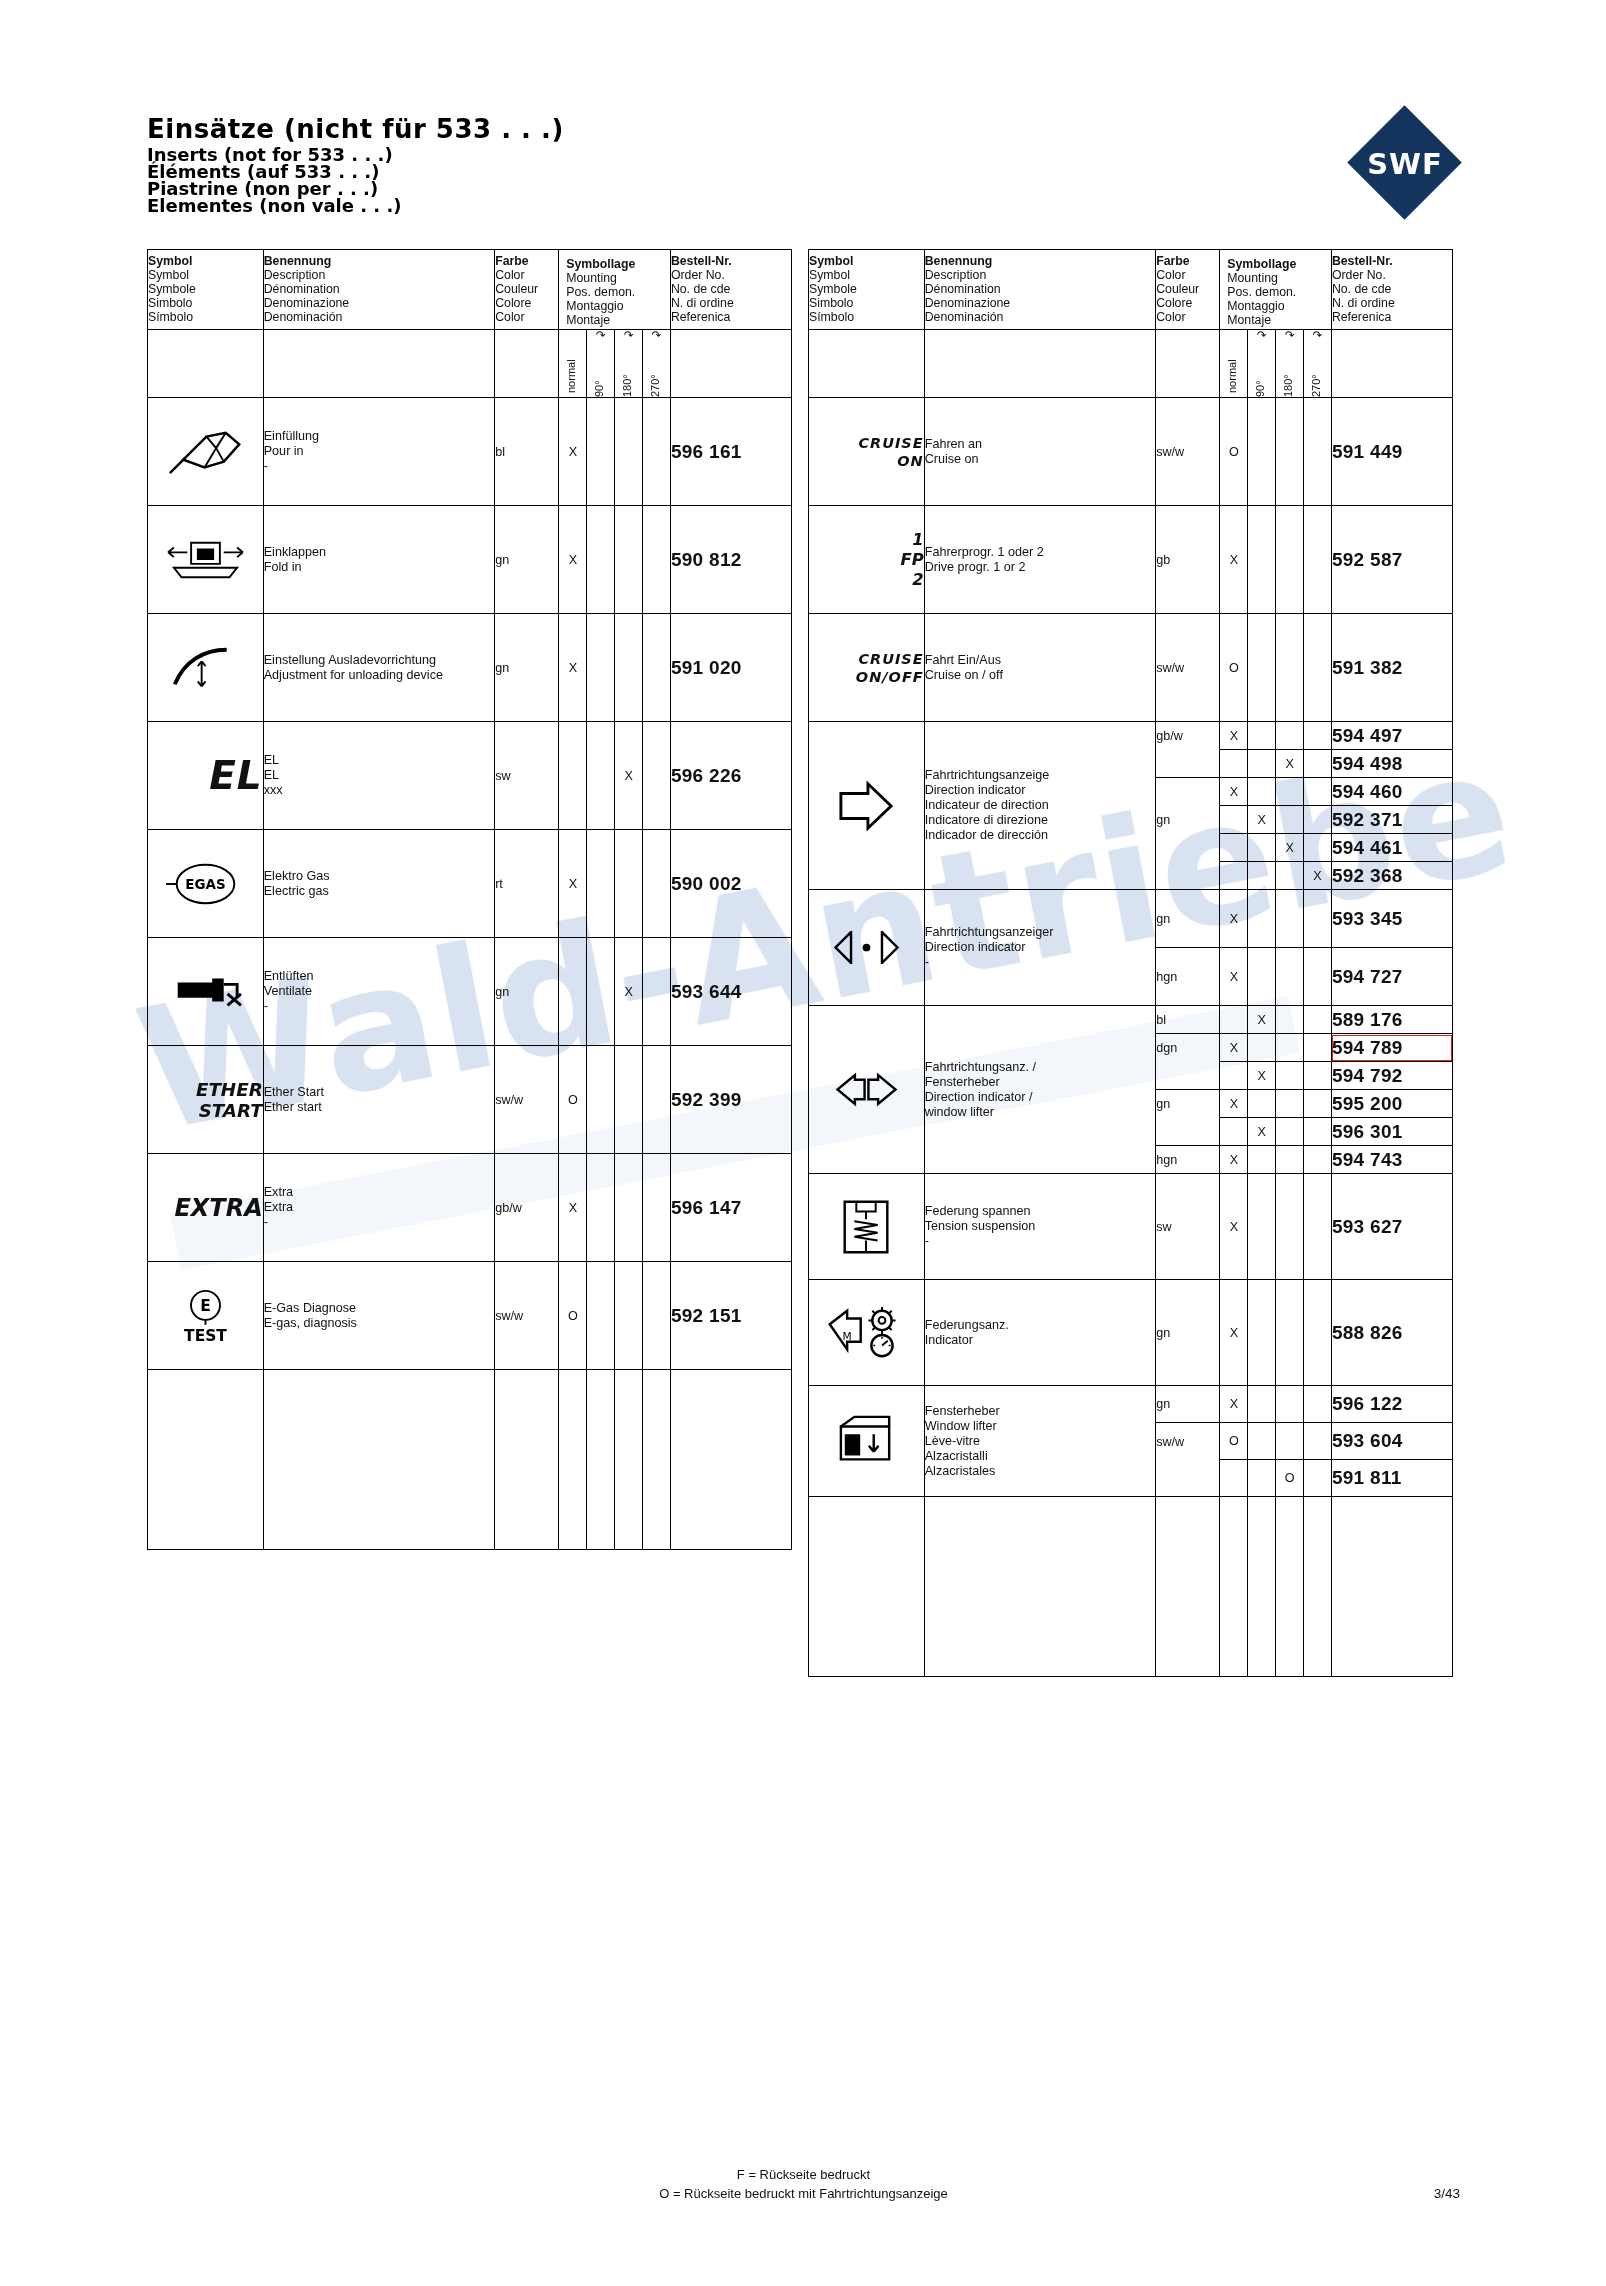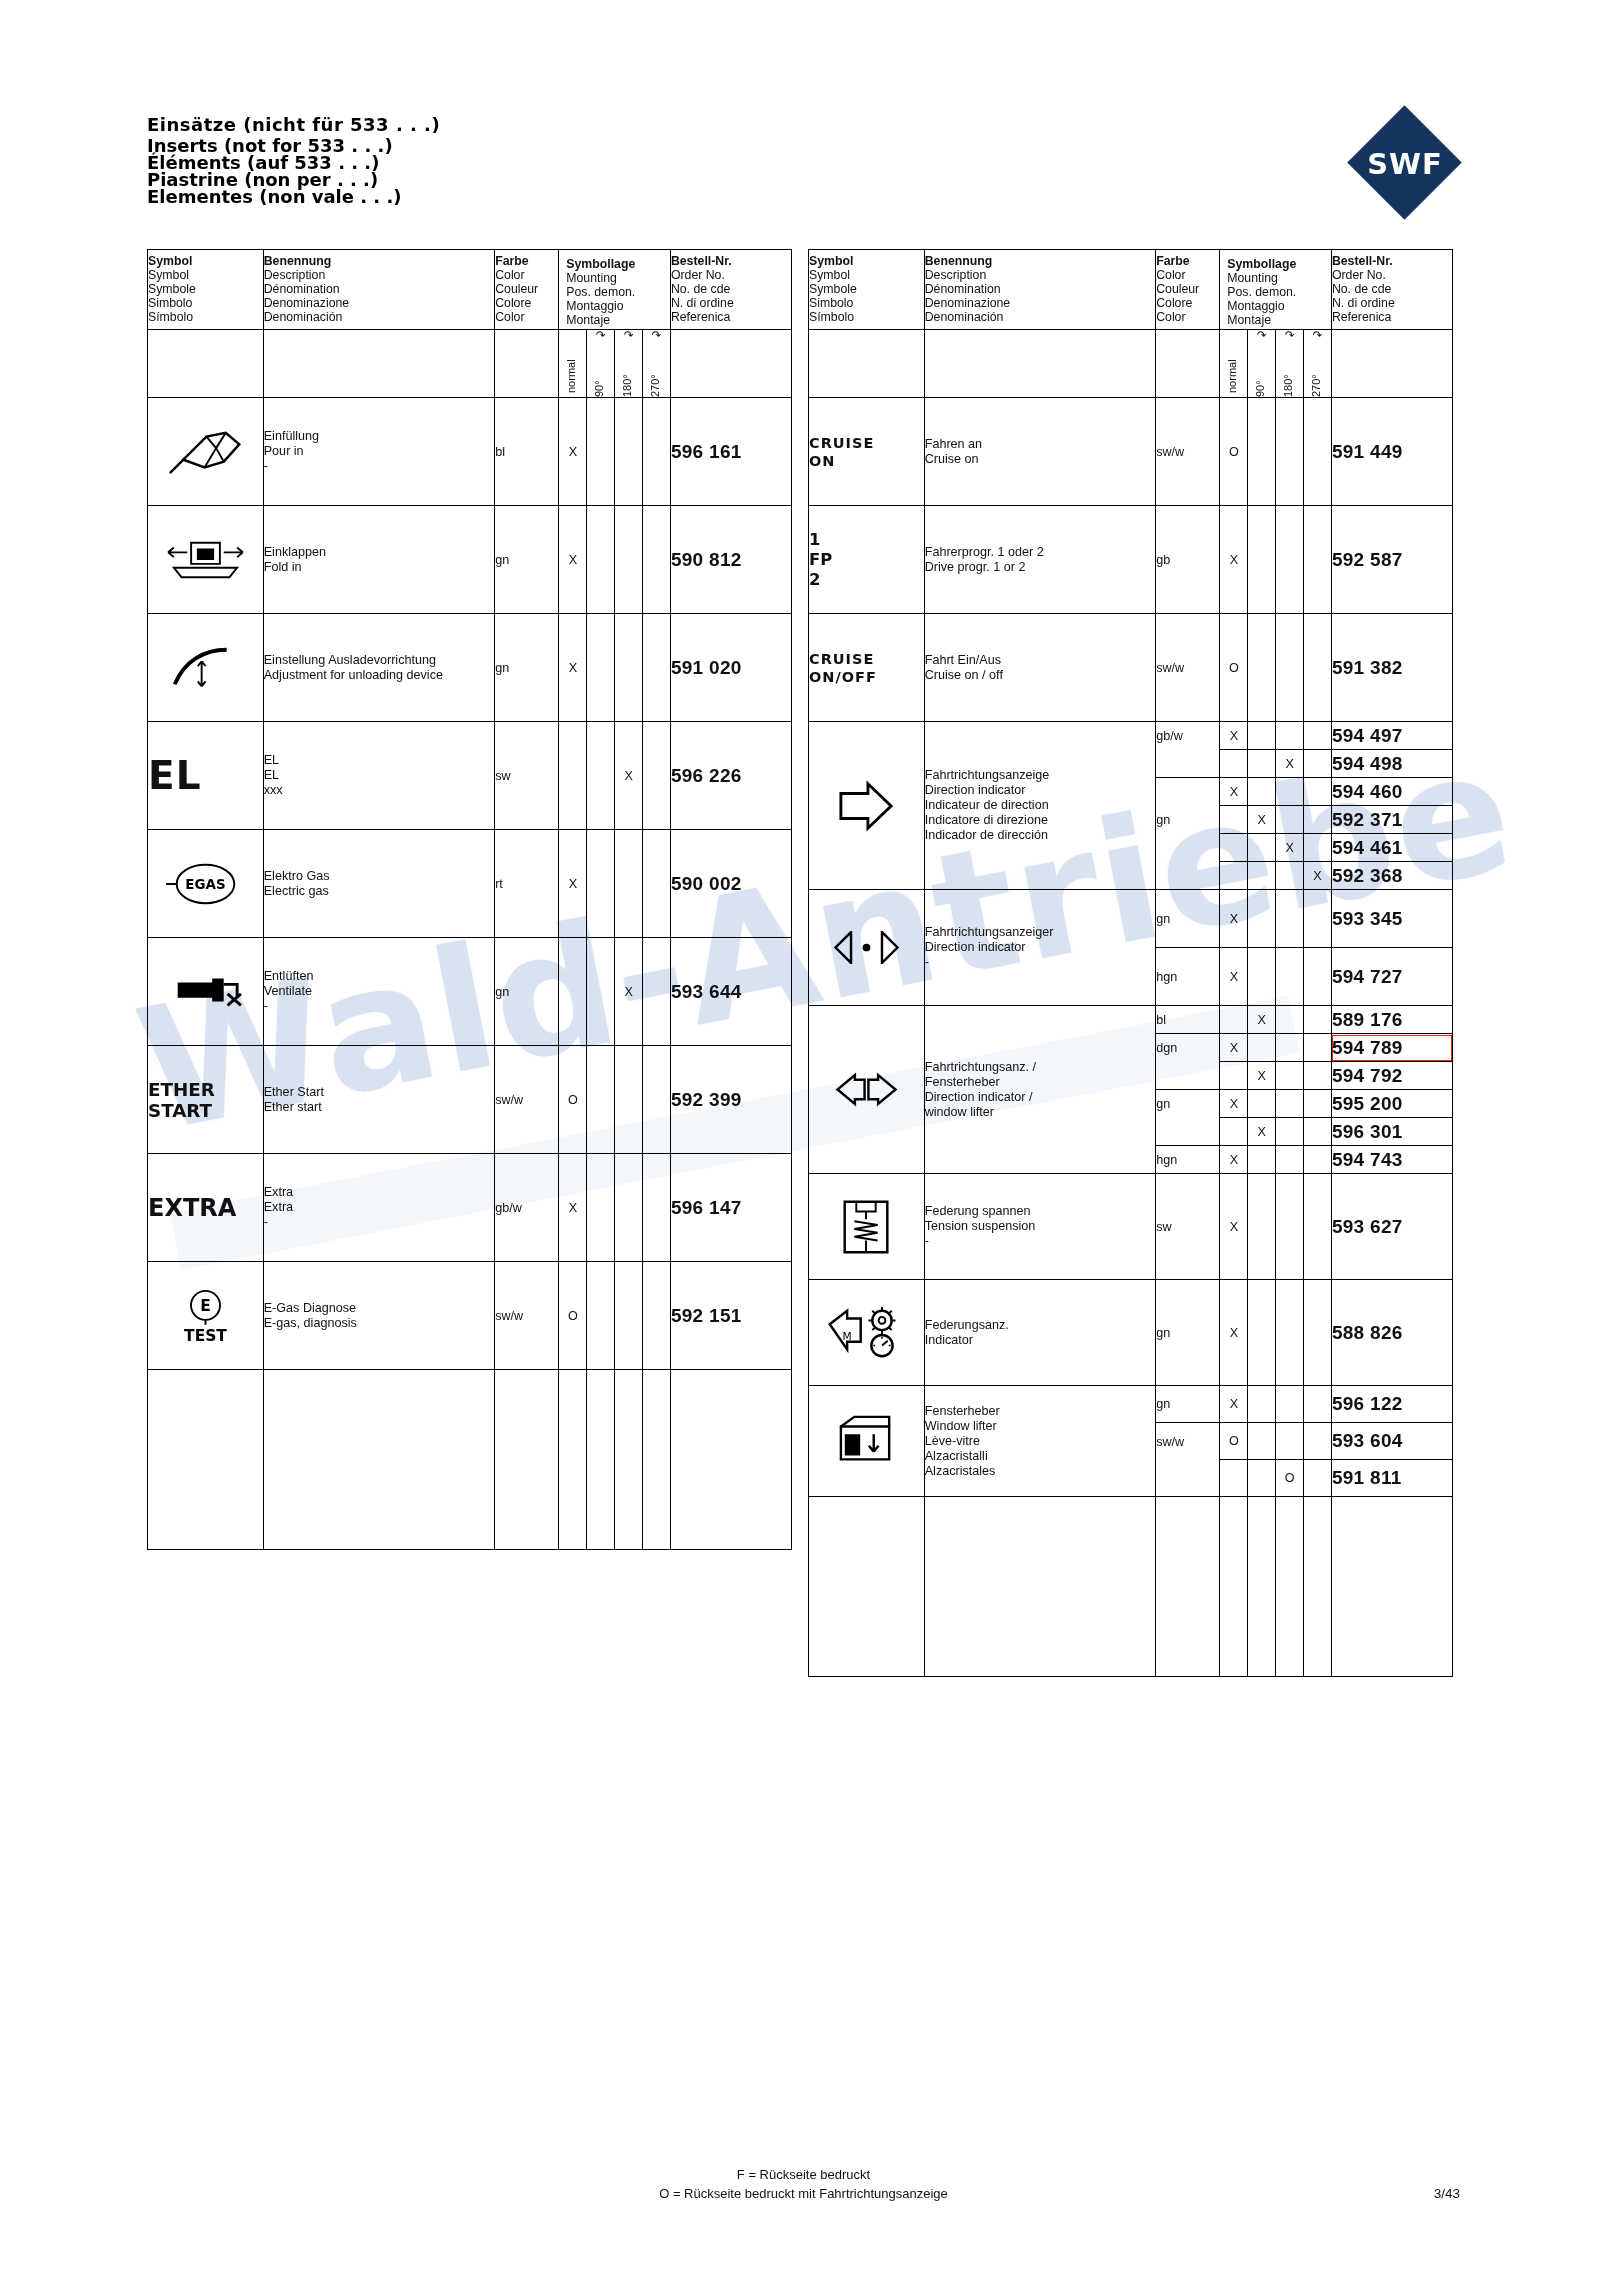--- a/index.html
+++ b/index.html
@@ -25,21 +25,21 @@
     font-family:"DejaVu Sans", sans-serif;
     font-weight:bold;font-size:169px;color:#9fb8dd;
     letter-spacing:1.9px;white-space:nowrap;
     text-shadow:0 0 1.9px #b9cbe6;
   }
   .wmbar{
     position:absolute;left:0;top:241px;width:1139px;height:58px;background:#c9d8ec;opacity:.55;
   }
   
   .title-block{position:absolute;left:147px;top:114px;z-index:10;}
-  .title-main{font-family:"DejaVu Sans",sans-serif;font-size:18px;font-weight:bold;letter-spacing:0.5px;color:#000;}
+  .title-main{font-family:"DejaVu Sans",sans-serif;font-size:26px;font-weight:bold;letter-spacing:0.5px;color:#000;}
   .title-sub{font-family:"DejaVu Sans",sans-serif;font-size:18px;font-weight:bold;line-height:17px;color:#000;margin-top:1.9px;}
   
   .logo{position:absolute;right:145px;top:106px;width:114px;height:114px;z-index:10;}
   .logo .diamond{
     position:absolute;left:50%;top:50%;width:81px;height:81px;margin-left:-41px;margin-top:-41px;
     background:#14365e;transform:rotate(45deg);
   }
   .logo .lbl{
     position:absolute;left:0;top:50%;width:100%;margin-top:-16.4px;text-align:center;
     font-family:"DejaVu Sans",sans-serif;font-weight:bold;font-size:29px;color:#fff;letter-spacing:1px;
@@ -73,21 +73,21 @@
   }
   .rot-wrap{display:flex;align-items:flex-end;justify-content:center;height:58px;}
   .arc{font-size:11.6px;line-height:9.7px;text-align:center;}
   .cell-center{text-align:center;}
   .desc{padding:4.8px 7.7px;line-height:15px;font-size:12.6px;}
   .desc .ln{display:block;white-space:nowrap;}
   .colr{text-align:left;padding-left:8.7px;font-size:12.6px;}
   .mark{text-align:center;font-size:12.6px;}
   .ord{font-weight:bold;font-size:19px;letter-spacing:0.3px;}
   .ord.high{outline:1.9px solid #e2231a;outline-offset:-2.9px;}
-  .symtxt{text-align:left;font-family:"DejaVu Sans",sans-serif;font-weight:bold;}
+  .symtxt{text-align:right;font-family:"DejaVu Sans",sans-serif;font-weight:bold;font-style:italic;}
   .sym-cruise{font-size:14.5px;line-height:18.3px;letter-spacing:1px;}
   .sym-el{font-size:39px;letter-spacing:1px;}
   .sym-extra{font-size:24px;}
   .sym-ether{font-size:18.3px;line-height:21px;}
   .sym-fp{font-size:16.4px;line-height:20px;}
   .svgbox{display:block;margin:0 auto;}
   
   .footer{position:absolute;left:0;bottom:83px;width:100%;text-align:center;font-size:13px;line-height:18.3px;z-index:10;}
   .pageno{position:absolute;right:147px;bottom:85px;font-size:13.5px;font-weight:normal;z-index:10;}
   .clear{clear:both;}

